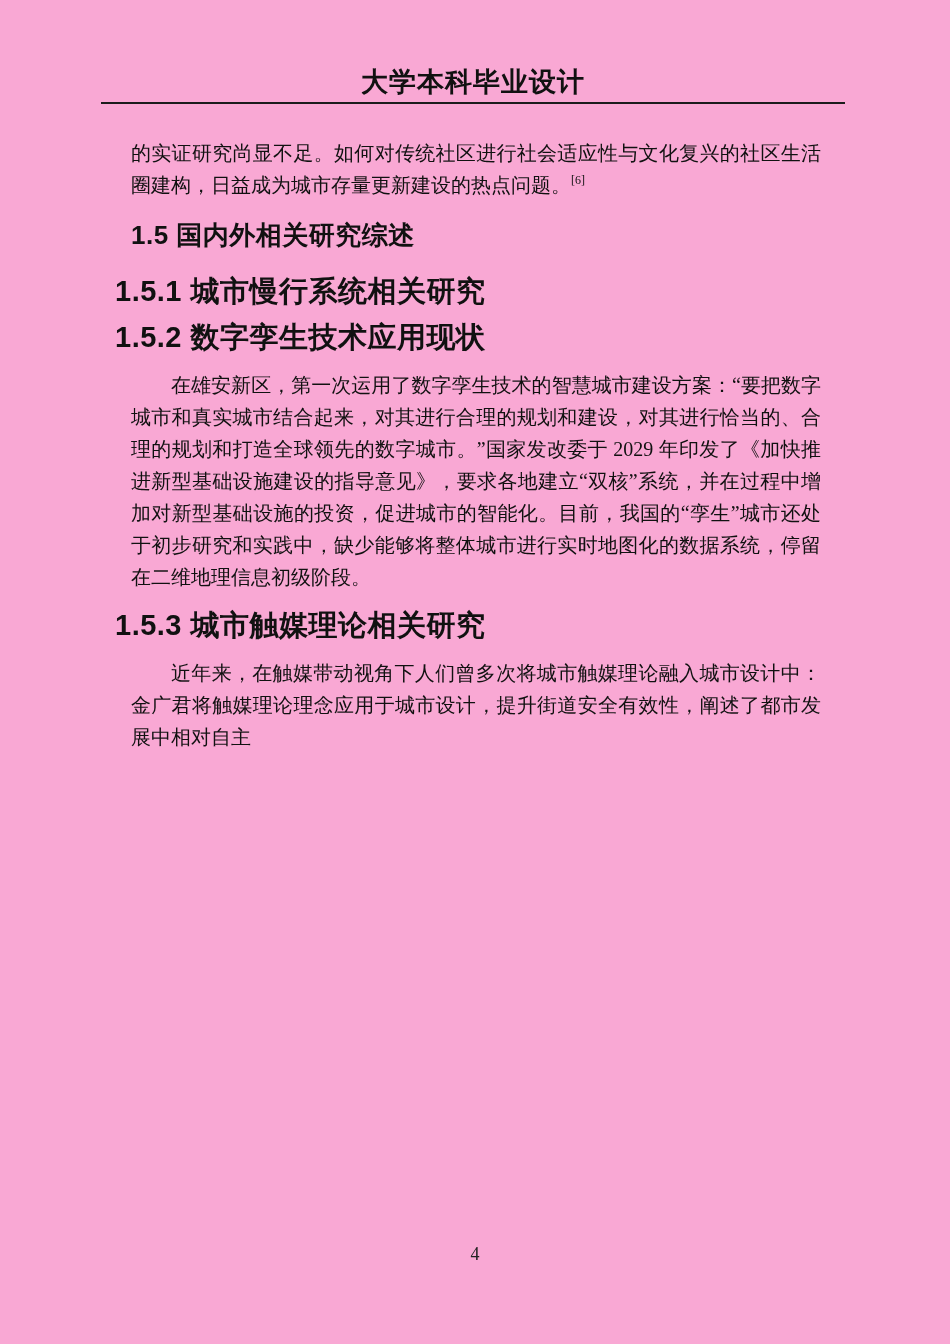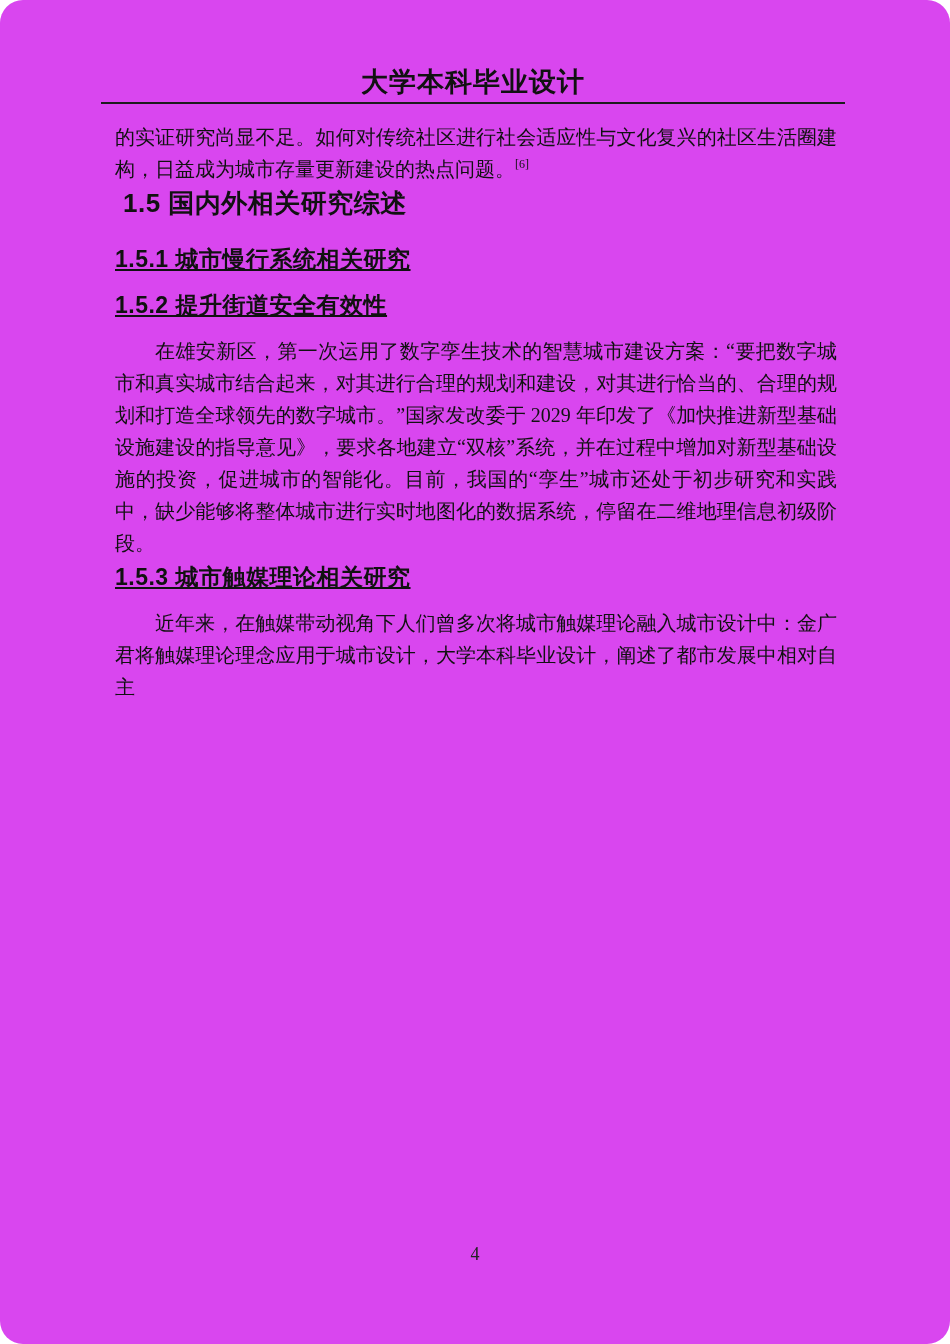--- a/index.html
+++ b/index.html
@@ -11,22 +11,21 @@
     width: 950px;
     height: 1344px;
     position: relative;
     font-family: "Liberation Serif", "DejaVu Serif", serif;
     color: #111111;
     overflow: hidden;
   }
   .page {
     position: absolute;
     inset: 0;
-    background: #d946ef;
-    border-radius: 23px;
+    background: #f9a8d4;
   }
   .page-header {
     position: absolute;
     left: 101px;
     right: 105px;
     top: 0;
     height: 102px;
     border-bottom: 2px solid #1c1c1c;
     display: flex;
     align-items: flex-end;
@@ -41,52 +40,51 @@
     letter-spacing: 1px;
     white-space: nowrap;
   }
   .content {
     position: absolute;
     left: 115px;
     right: 113px;
     top: 121px;
   }
   .par {
-    margin: 0;
+    margin: 16px;
     font-size: 20px;
     line-height: 32px;
     text-align: justify;
     text-justify: inter-ideograph;
     letter-spacing: 0;
   }
   .par.indent {
     text-indent: 40px;
   }
   .par sup {
     font-size: 12px;
     line-height: 0;
     vertical-align: super;
     letter-spacing: 0;
   }
   .h-sec {
     font-family: "Liberation Sans", "DejaVu Sans", sans-serif;
     font-weight: 700;
     font-size: 26px;
     line-height: 36px;
-    margin: 0 0 22px 8px;
+    margin: 0 0 22px 16px;
     letter-spacing: 0.5px;
   }
   .h-sub {
     font-family: "Liberation Sans", "DejaVu Sans", sans-serif;
     font-weight: 700;
-    font-size: 23px;
+    font-size: 29px;
     line-height: 32px;
     margin: 2px 0 14px 0;
     letter-spacing: 0.5px;
-    text-decoration: underline;
   }
   .page-footer {
     position: absolute;
     left: 0;
     right: 0;
     top: 1243px;
     text-align: center;
     font-size: 18px;
     line-height: 22px;
     color: #222222;
@@ -105,27 +103,27 @@
 
     <p class="par">的实证研究尚显不足。如何对传统社区进行社会适应性与文化复兴的社区生活圈建构，日益成为城市存量更新建设的热点问题。<sup>[6]</sup></p>
 
 
     <h2 class="h-sec">1.5 国内外相关研究综述</h2>
 
     <h3 class="h-sub">1.5.1 城市慢行系统相关研究</h3>
 
 
 
-    <h3 class="h-sub">1.5.2 提升街道安全有效性</h3>
+    <h3 class="h-sub">1.5.2 数字孪生技术应用现状</h3>
 
     <p class="par indent">在雄安新区，第一次运用了数字孪生技术的智慧城市建设方案：“要把数字城市和真实城市结合起来，对其进行合理的规划和建设，对其进行恰当的、合理的规划和打造全球领先的数字城市。”国家发改委于 2029 年印发了《加快推进新型基础设施建设的指导意见》，要求各地建立“双核”系统，并在过程中增加对新型基础设施的投资，促进城市的智能化。目前，我国的“孪生”城市还处于初步研究和实践中，缺少能够将整体城市进行实时地图化的数据系统，停留在二维地理信息初级阶段。</p>
 
     <h3 class="h-sub">1.5.3 城市触媒理论相关研究</h3>
 
-    <p class="par indent">近年来，在触媒带动视角下人们曾多次将城市触媒理论融入城市设计中：金广君将触媒理论理念应用于城市设计，大学本科毕业设计，阐述了都市发展中相对自主</p>
+    <p class="par indent">近年来，在触媒带动视角下人们曾多次将城市触媒理论融入城市设计中：金广君将触媒理论理念应用于城市设计，提升街道安全有效性，阐述了都市发展中相对自主</p>
 
   </main>
 
   <footer class="page-footer">
     <span>4</span>
   </footer>
 
 </div>
 
 </body></html>

